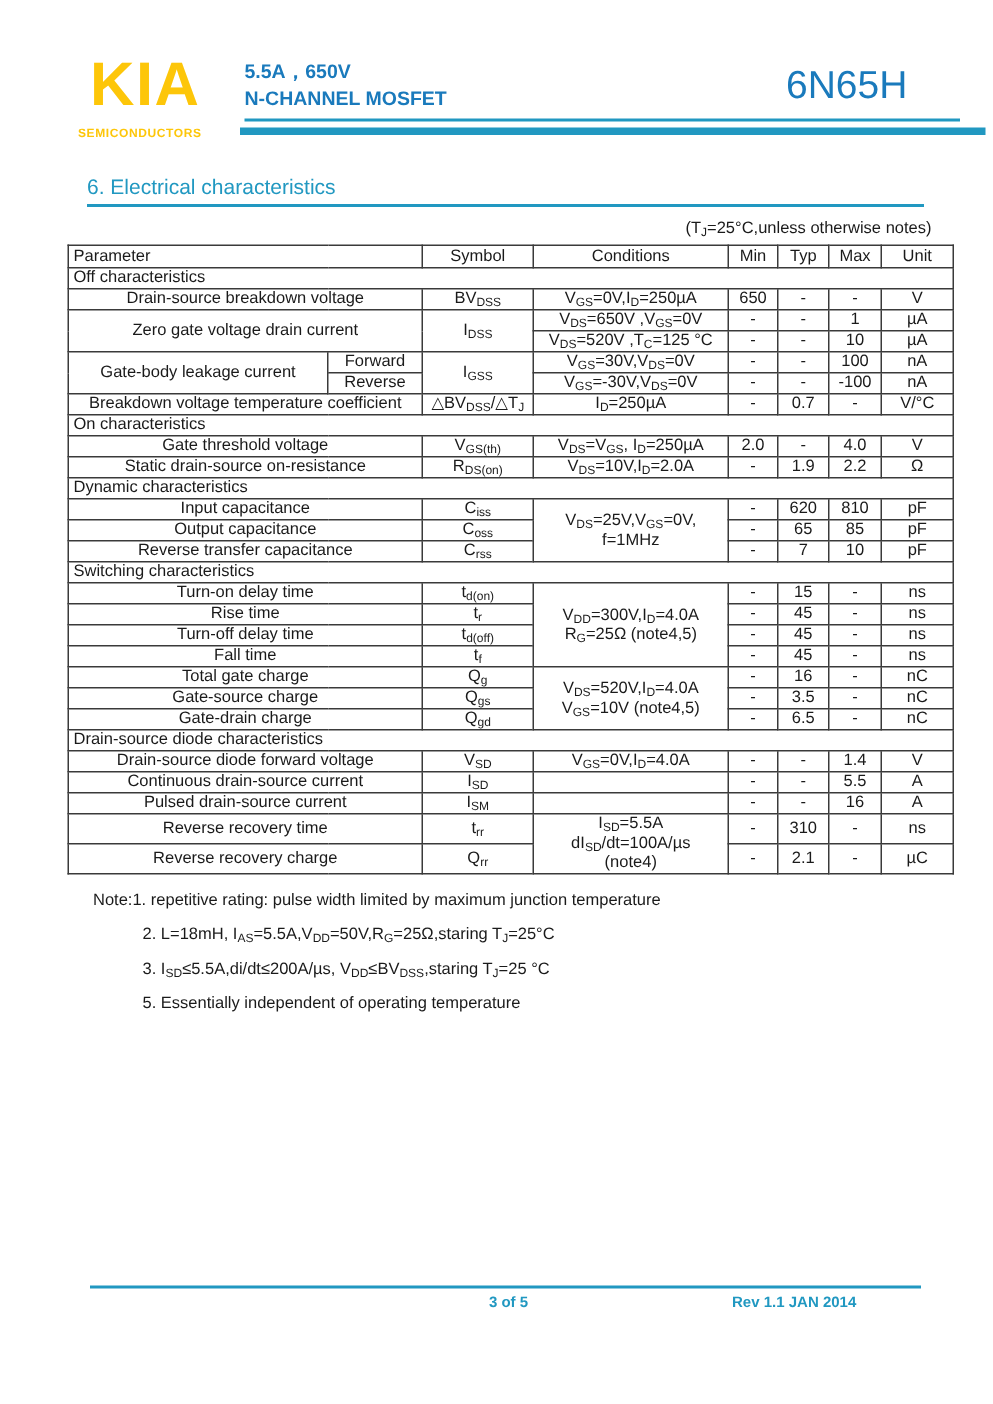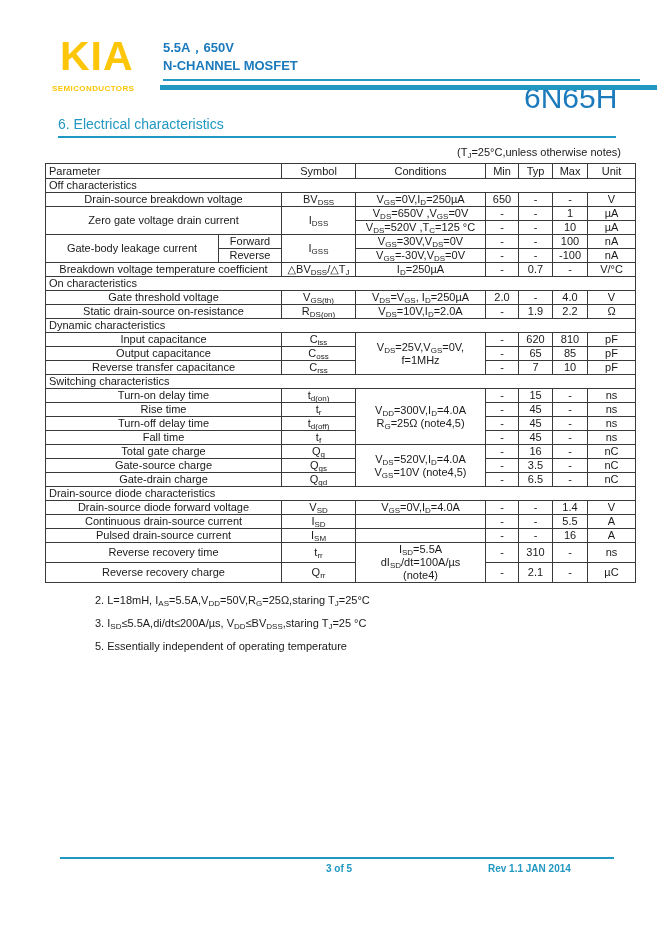--- a/index.html
+++ b/index.html
@@ -17,21 +17,21 @@
   
   .logo-text{
     position:absolute;left:60px;top:34px;font-size:41px;font-weight:bold;
     color:var(--yellow);line-height:44px;letter-spacing:1px;
   }
   .logo-sub{
     position:absolute;left:52px;top:84px;font-size:8px;font-weight:bold;
     color:var(--yellow);letter-spacing:0.4px;
   }
   .subtitle{position:absolute;left:163px;top:39px;font-size:13px;font-weight:bold;color:var(--blue);line-height:18px;}
-  .part-number{position:absolute;left:524px;top:41px;font-size:30px;color:var(--blue);margin-top:40px;}
+  .part-number{position:absolute;left:524px;top:41px;font-size:26px;color:var(--blue);}
   .line-thin{position:absolute;left:163px;top:79px;width:477px;height:2px;background:var(--teal);}
   .line-thick{position:absolute;left:160px;top:85px;width:497px;height:5px;background:var(--teal);}
   
   .section-title{
     position:absolute;left:58px;top:116px;width:558px;font-size:14px;
     color:var(--teal);border-bottom:2px solid var(--teal);padding-bottom:4px;
   }
   .cond-note{position:absolute;left:320px;top:146px;width:301px;text-align:right;font-size:11px;color:var(--ink);}
   
   .ec-table{
@@ -307,20 +307,21 @@
           <td class="ac">Q<sub>rr</sub></td>
           <td class="ac">-</td>
           <td class="ac">2.1</td>
           <td class="ac">-</td>
           <td class="ac">µC</td>
         </tr>
       </tbody>
   </table>
 
   <div class="notes">
+      <div class="note-line">Note:1. repetitive rating: pulse width limited by maximum junction temperature</div>
       <div class="note-line indent">2. L=18mH, I<sub>AS</sub>=5.5A,V<sub>DD</sub>=50V,R<sub>G</sub>=25Ω,staring T<sub>J</sub>=25°C</div>
       <div class="note-line indent">3. I<sub>SD</sub>≤5.5A,di/dt≤200A/µs, V<sub>DD</sub>≤BV<sub>DSS</sub>,staring T<sub>J</sub>=25 °C</div>
       <div class="note-line indent">5. Essentially independent of operating temperature</div>
     </div>
 
   <div class="footer-line"></div>
   <div class="footer-page">3 of 5</div>
   <div class="footer-rev">Rev 1.1 JAN 2014</div>
 
 </div>

